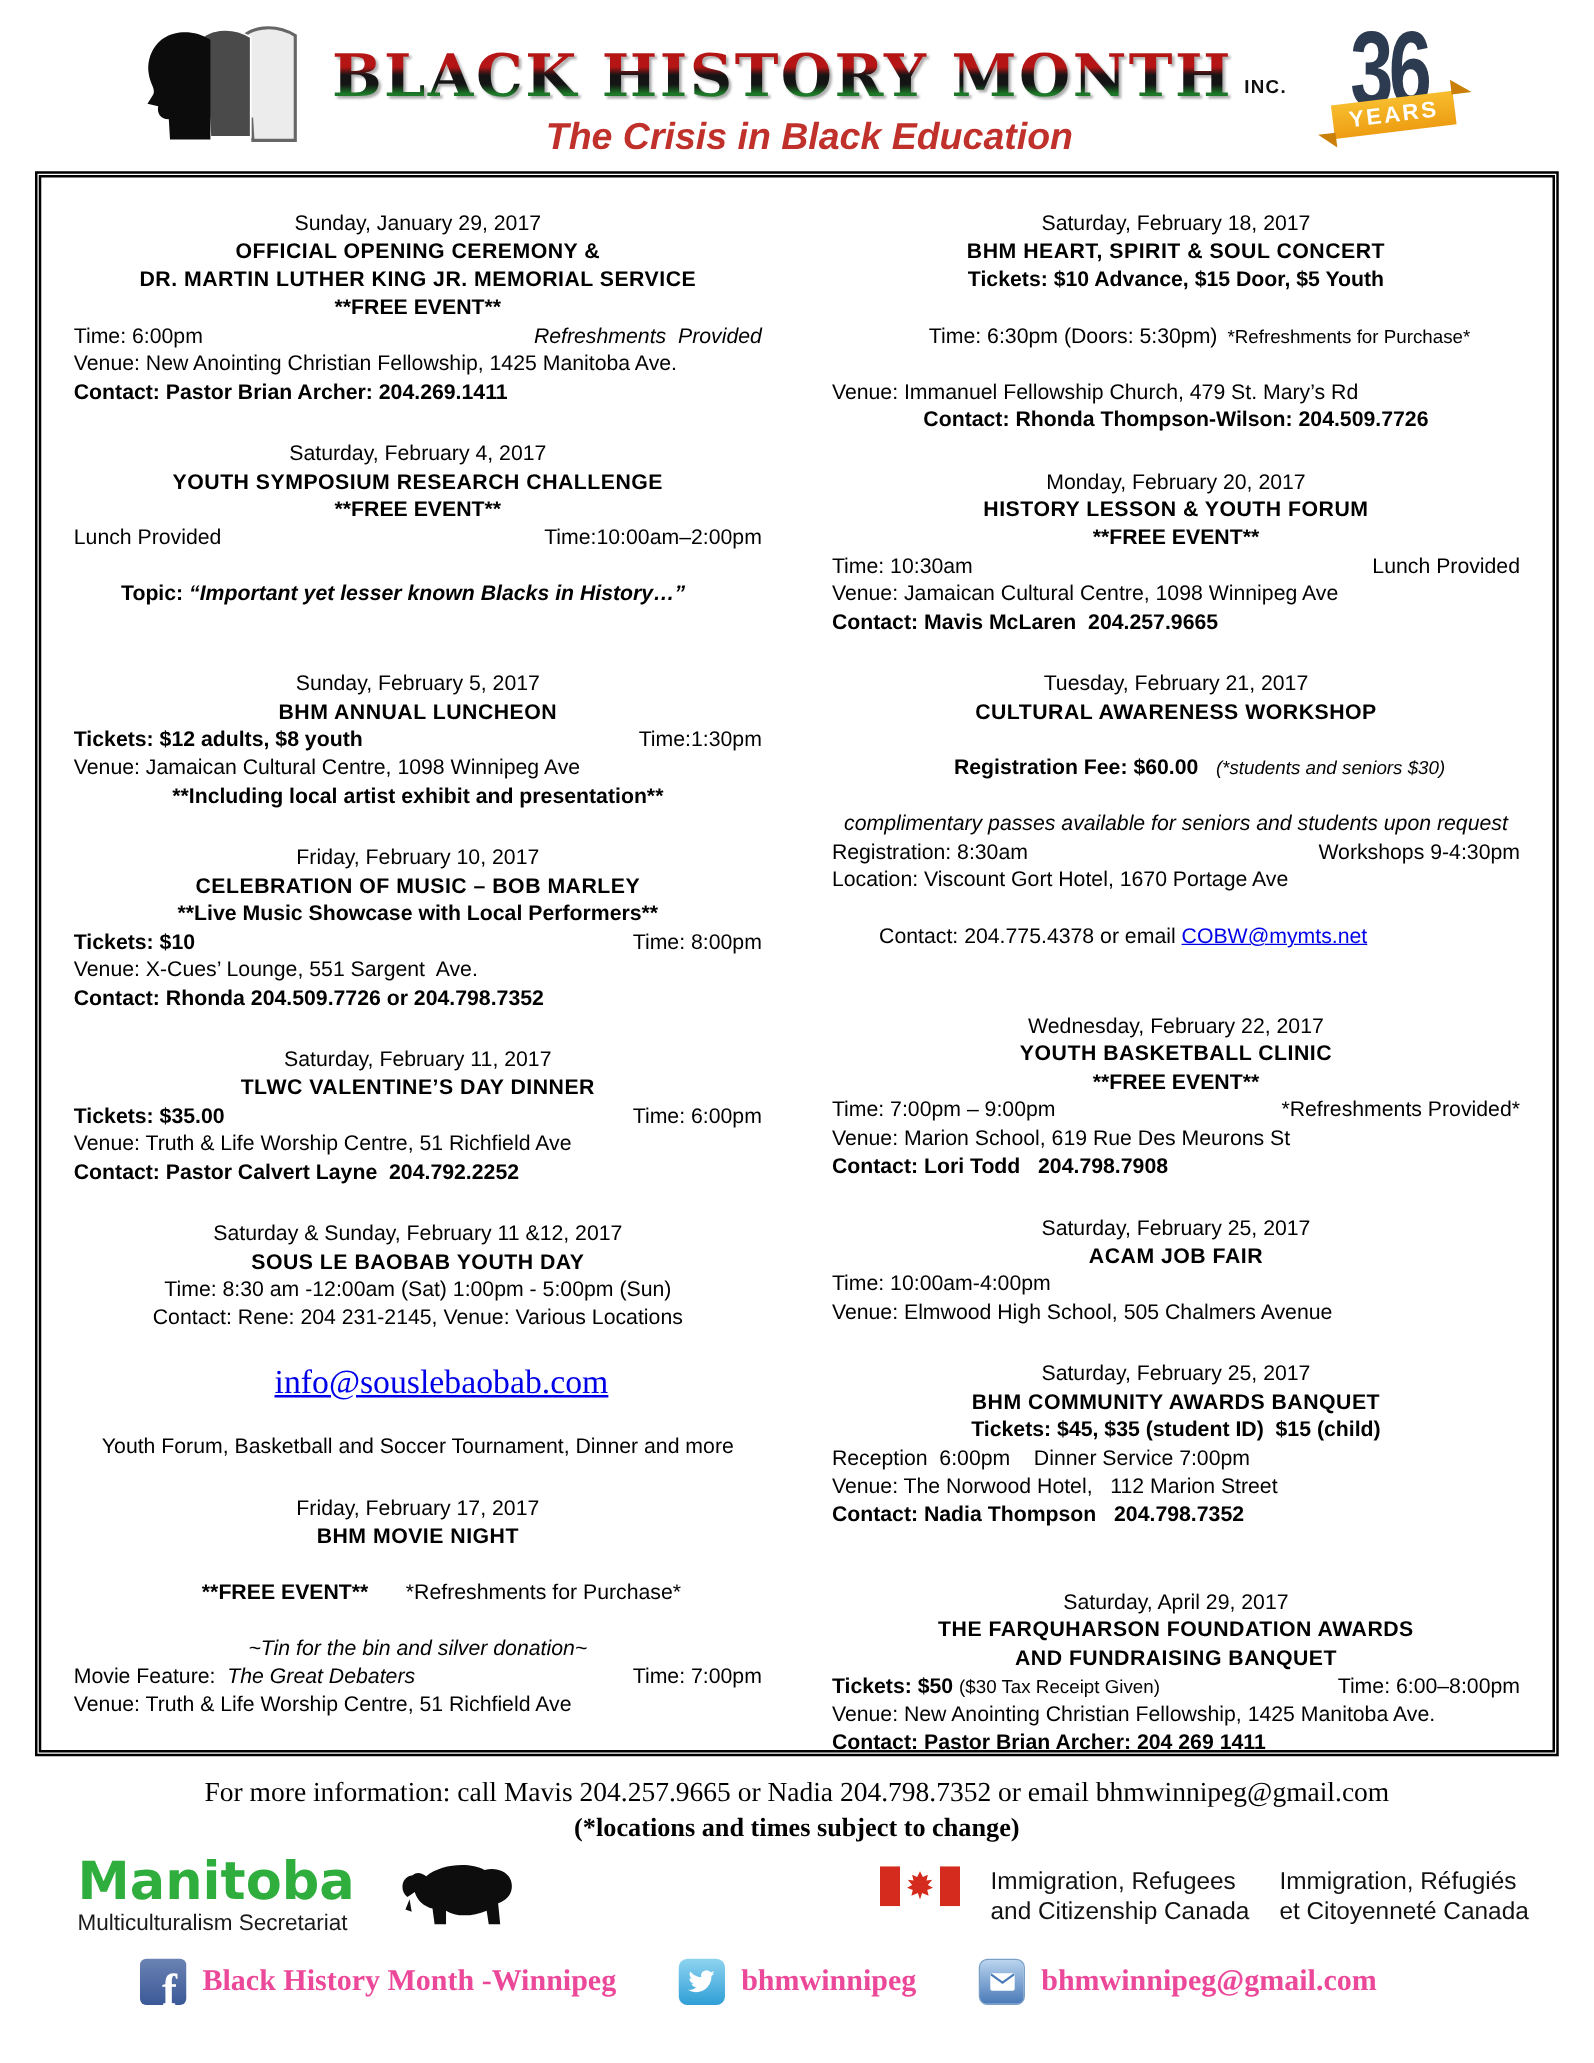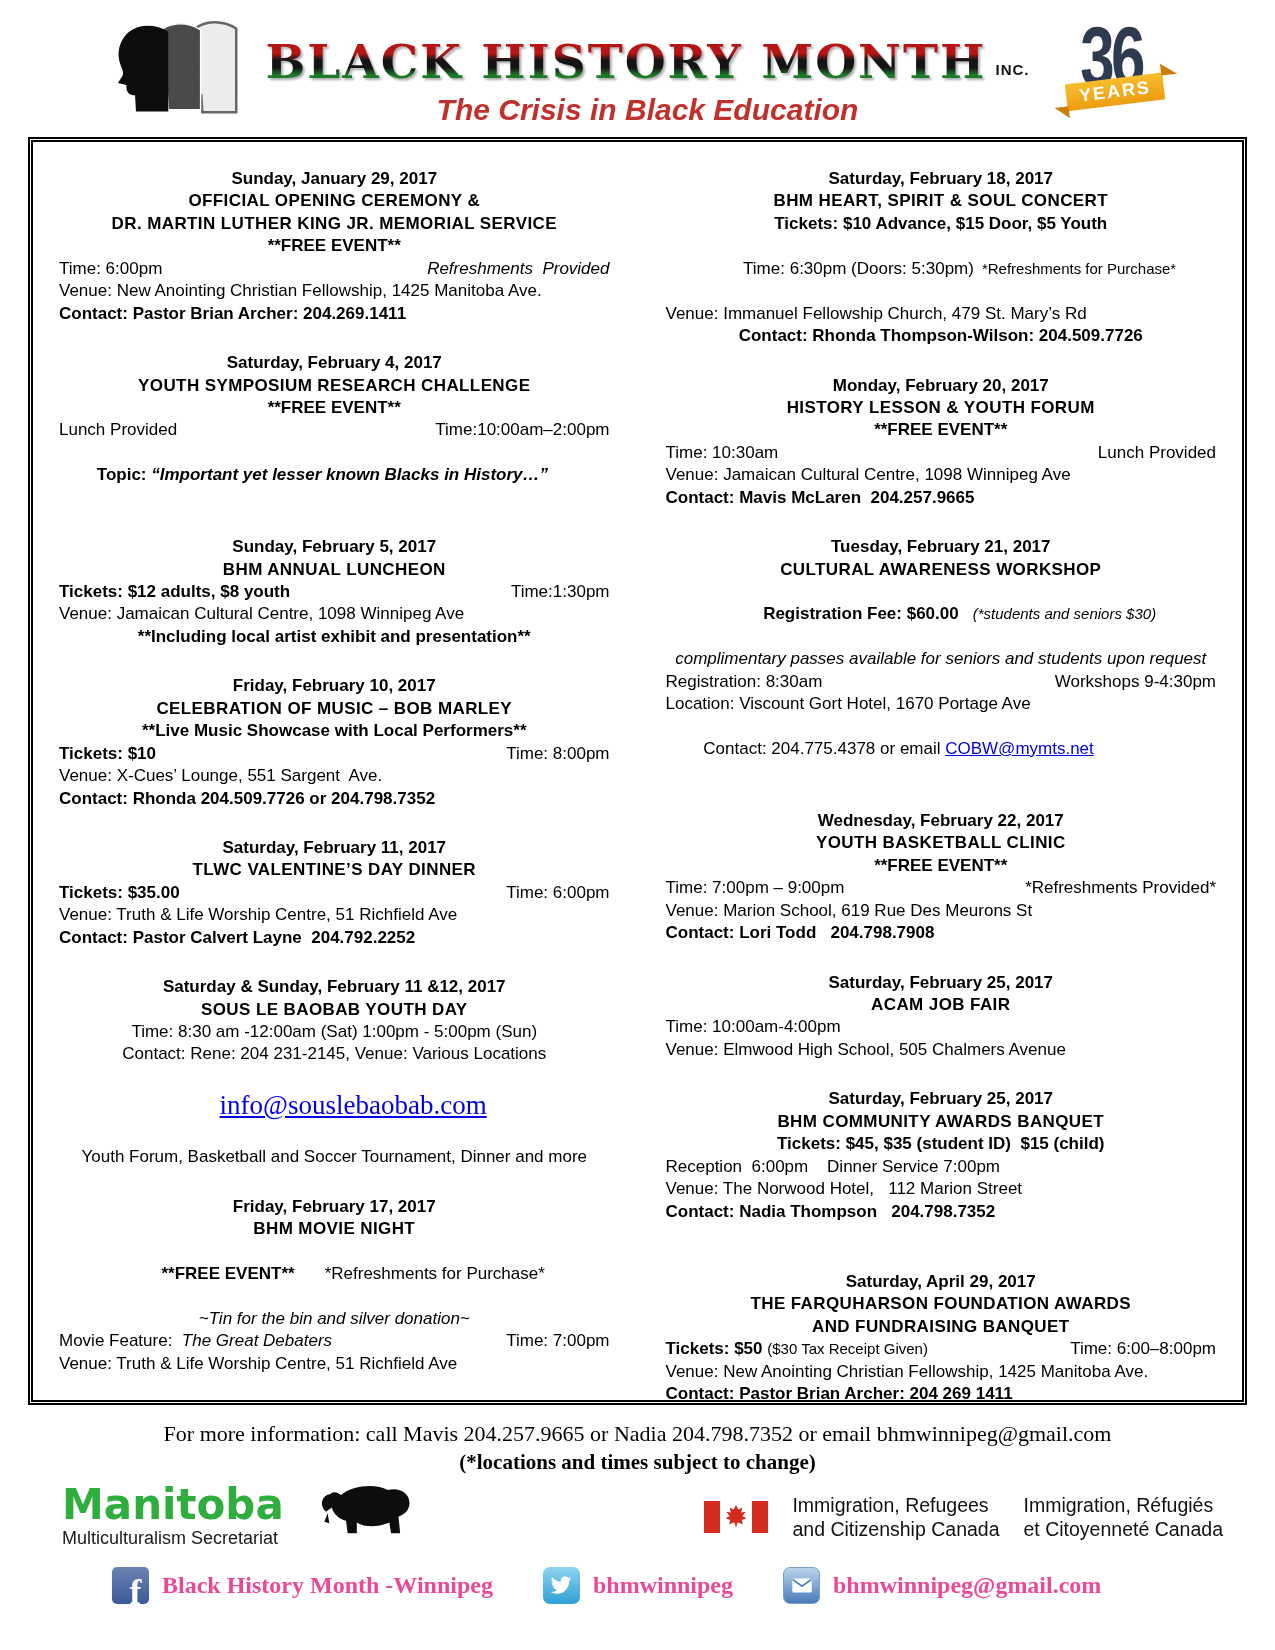--- a/index.html
+++ b/index.html
@@ -30,44 +30,44 @@
   .ribbon:before{content:"";position:absolute;left:-13px;bottom:-7px;border-style:solid;border-width:0 14px 12px 0;border-color:transparent #c97f08 transparent transparent;}
   .ribbon:after{content:"";position:absolute;right:-15px;top:-9px;border-style:solid;border-width:12px 0 0 16px;border-color:transparent transparent transparent #c97f08;}
   
   .box{
     margin:10px 28px 0 28px;border:5px double #000;box-sizing:border-box;
     padding:26px 22px 14px 22px;display:flex;gap:48px;height:1268px;
   }
   .col{flex:1;min-width:0;}
   .event{margin-bottom:27px;padding:0 4px;}
   .event p{margin:0;line-height:1.32;font-size:17px;white-space:pre-wrap;}
-  .date{text-align:center;font-weight:bold;font-size:18px;}
+  .date{text-align:center;font-weight:normal;font-size:18px;}
   .etitle{text-align:center;font-weight:bold;font-size:20px;letter-spacing:.4px;}
   .t2{font-size:19px;}
   .center{text-align:center;}
   .line{text-align:left;}
   .split{display:flex;justify-content:space-between;}
   .b{font-weight:bold;}
   .i{font-style:italic;}
   .sm{font-size:15px;}
   .gap-l{margin-left:30px;}
   .gap-l6{margin-left:8px;}
   .gap-l12{margin-left:14px;}
   a.link{color:#0000e8;text-decoration:underline;cursor:pointer;}
   .serif{font-family:"Liberation Serif",serif;font-size:27px;}
   .gap-top{margin-top:48px;}
   
   .info1{text-align:center;font-family:"Liberation Serif",serif;font-weight:normal;font-size:22px;margin-top:16px;}
   .info2{text-align:center;font-family:"Liberation Serif",serif;font-weight:bold;font-size:21px;margin-top:3px;}
   .logos{display:flex;justify-content:space-between;align-items:center;padding:10px 52px 0 62px;}
-  .manitoba{display:flex;align-items:center;gap:28px;}
+  .manitoba{display:flex;align-items:flex-end;gap:28px;}
   .manitoba-name{font-family:"DejaVu Sans",sans-serif;font-weight:bold;font-size:42px;color:#2fae3e;line-height:.95;letter-spacing:0;}
   .manitoba-sub{font-size:18px;color:#1a1a1a;margin-top:3px;}
   .bison{margin-left:4px;margin-top:-14px;}
-  .canada{display:flex;align-items:center;gap:24px;}
+  .canada{display:flex;align-items:flex-start;gap:24px;}
   .canada-col{font-size:19.5px;color:#111;line-height:1.25;}
   .socials{display:flex;align-items:center;margin:18px 0 0 112px;gap:50px;}
   .social-item{display:flex;align-items:center;gap:13px;cursor:pointer;}
   .social-label{font-family:"Liberation Serif",serif;font-weight:bold;font-size:24px;color:#ec4899;}
   .sicon{width:37px;height:37px;border-radius:7px;display:flex;align-items:center;justify-content:center;overflow:hidden;flex:0 0 auto;}
   .fb{background:linear-gradient(#6b83b3,#3b5998);border-radius:5px;}
   .fb span{color:#fff;font-family:"Liberation Serif",serif;font-weight:bold;font-size:36px;line-height:1;margin-top:14px;margin-left:10px;}
   .tw{background:linear-gradient(#8ed3f0,#2f9fd6);}
   .em{background:linear-gradient(#b9d4ee,#4a7ab8);border:1px solid #7aa0c8;box-sizing:border-box;}
 </style>

